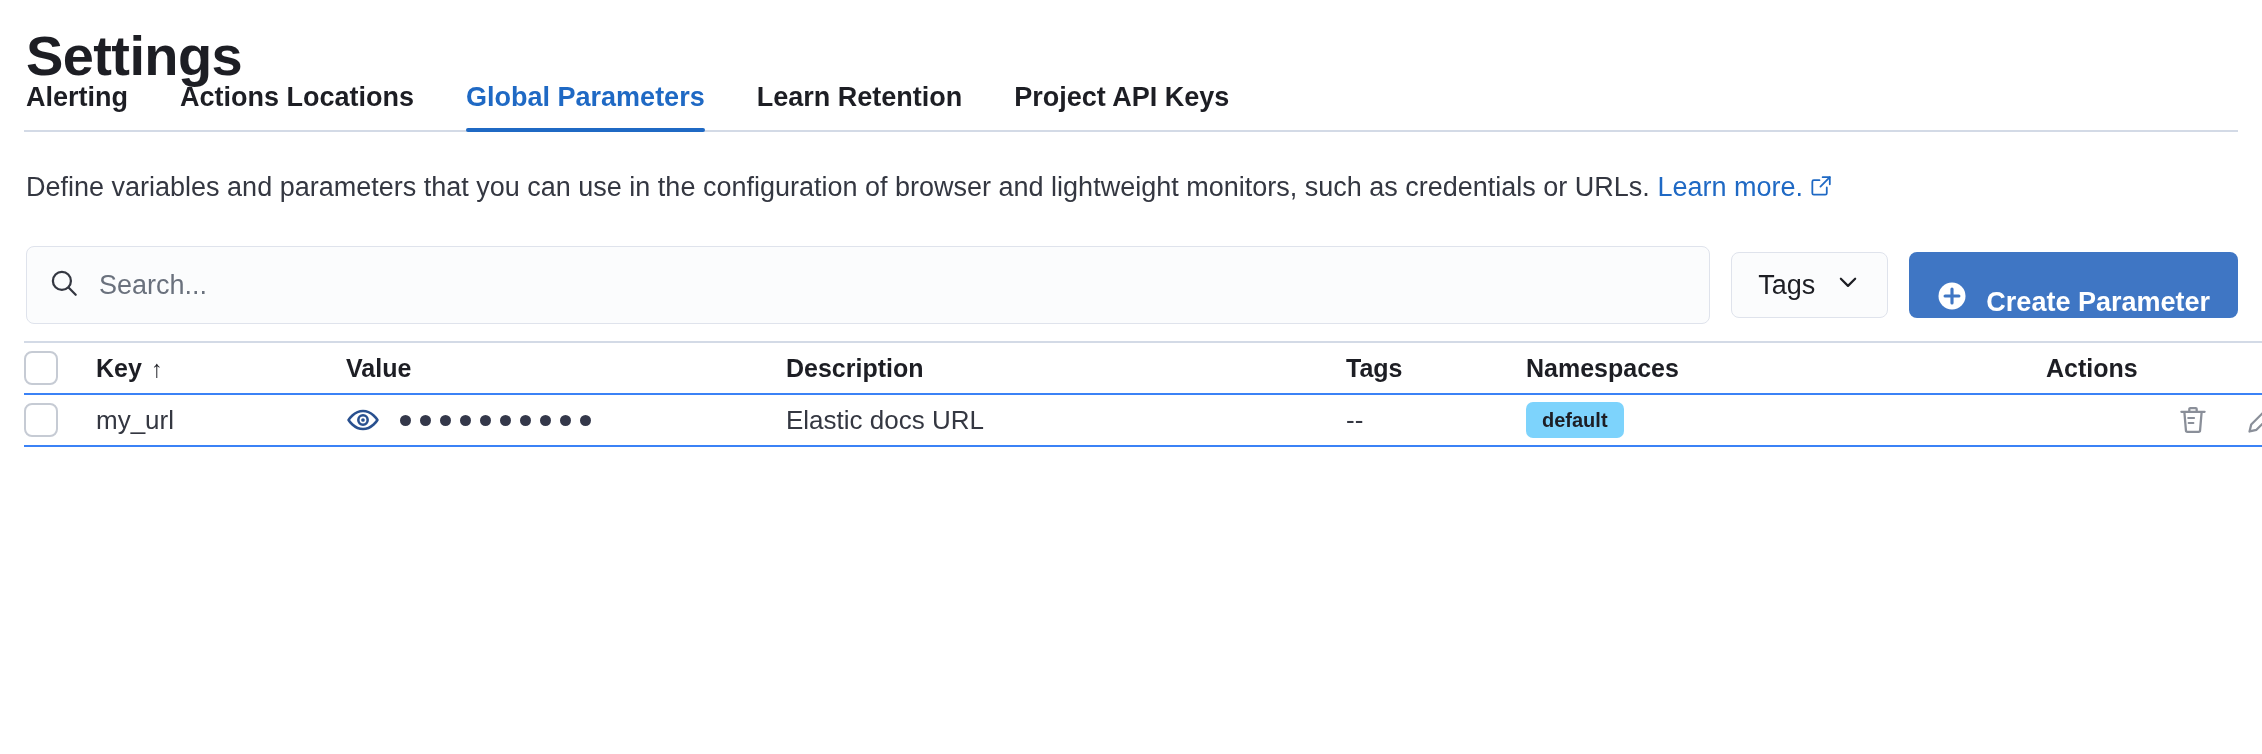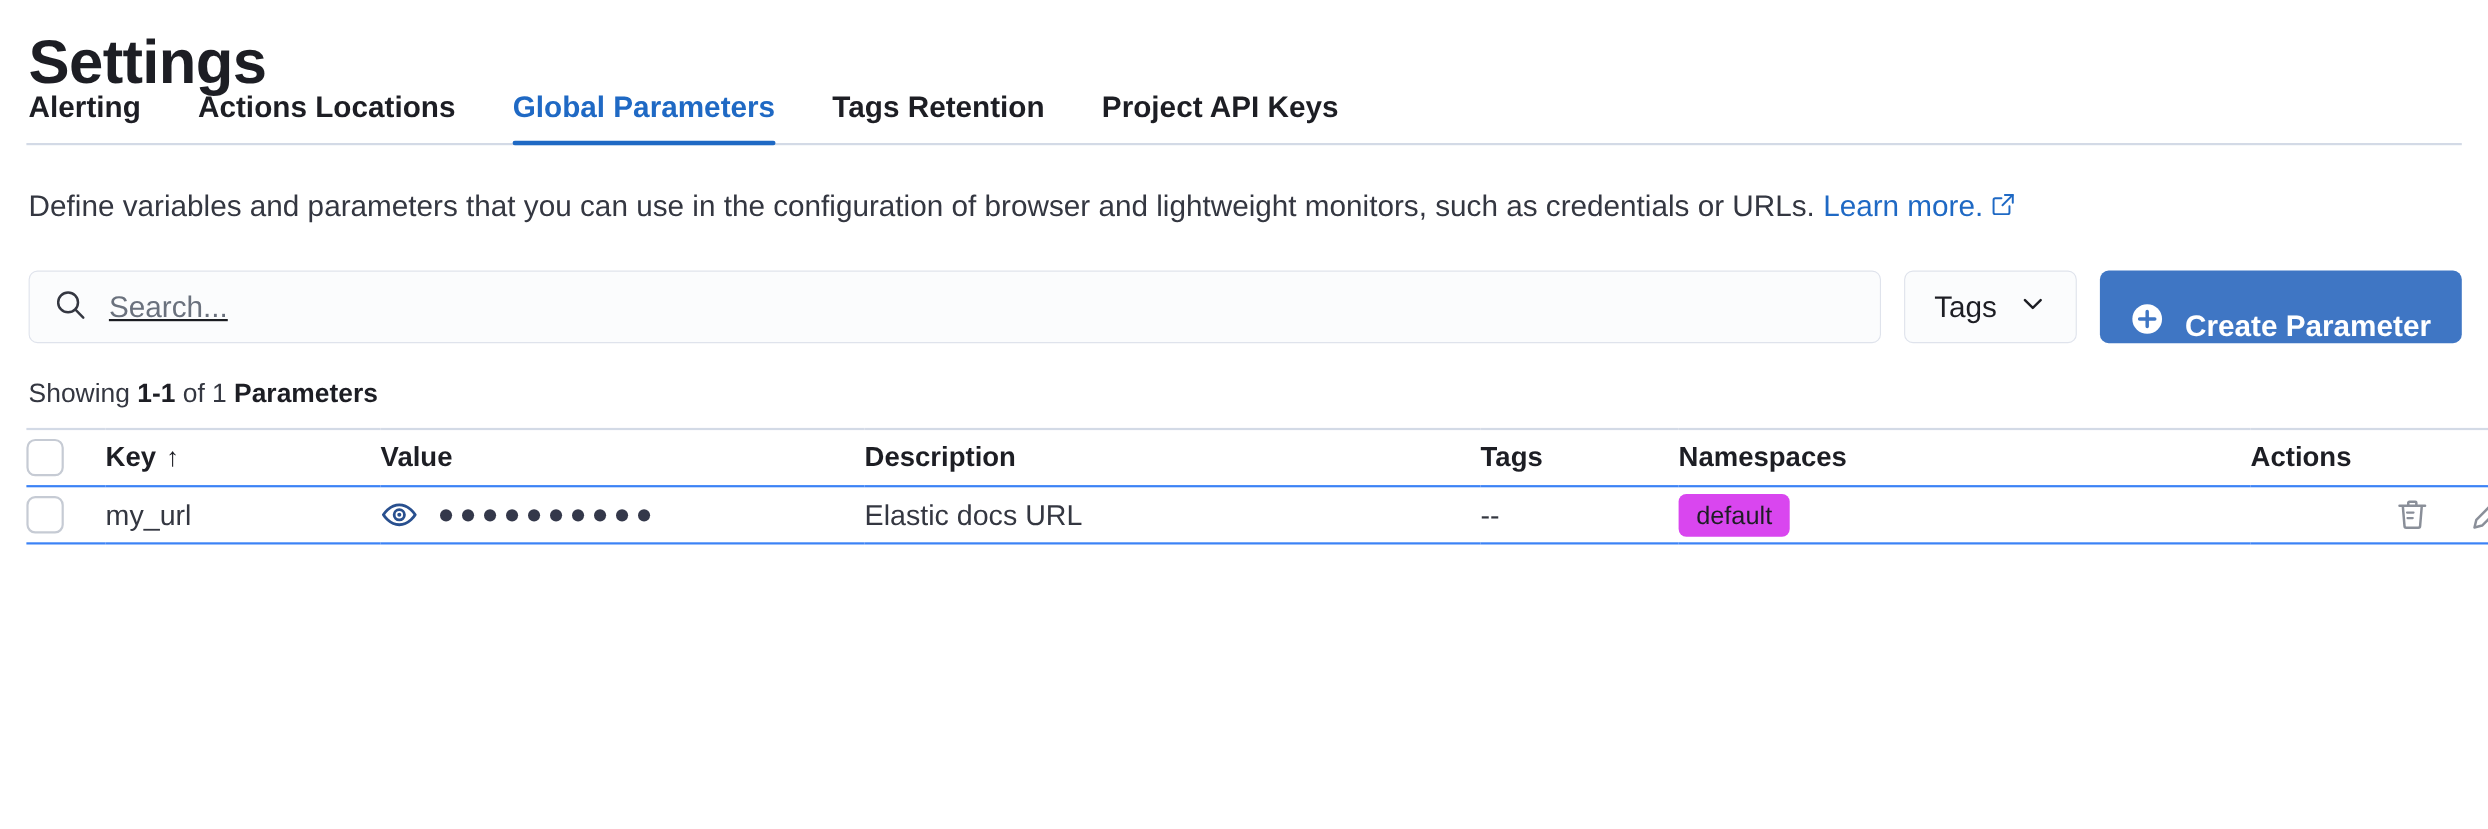--- a/index.html
+++ b/index.html
@@ -84,30 +84,29 @@
   
   .searchrow {
     display: flex;
     align-items: center;
     gap: 21px;
     margin-top: 38px;
     padding-left: 2px;
   }
   .search-box {
     flex: 1;
-    height: 66px;
+    height: 78px;
     display: flex;
     align-items: center;
     gap: 20px;
     background: #fbfcfd;
     border: 1px solid #dfe3ec;
     border-radius: 8px;
     padding: 16px 22px;
     cursor: text;
-    text-decoration: underline;
   }
   .search-box .ph {
     font-size: 27px;
     color: #6a717d;
   }
   .tags-btn {
     height: 66px;
     display: flex;
     align-items: center;
     gap: 20px;
@@ -207,24 +206,24 @@
     gap: 9px;
   }
   .dot {
     width: 11px; height: 11px;
     border-radius: 50%;
     background: #34384a;
   }
 
   .badge {
     display: inline-block;
-    background: #d946ef;
-    color: #1d1e24;
-    font-size: 23px;
-    font-weight: 400;
+    background: #7dd3fc;
+    color: #1d1e24;
+    font-size: 20px;
+    font-weight: 700;
     border-radius: 7px;
     padding: 8px 16px;
     line-height: 1;
   }
 
   .actions {
     display: flex;
     justify-content: flex-end;
     align-items: center;
     gap: 34px;
@@ -236,21 +235,21 @@
 <body>
 
 <div class="page">
 
   <h1 class="page-title">Settings</h1>
 
   <div class="tabs">
     <div class="tab">Alerting</div>
     <div class="tab">Actions Locations</div>
     <div class="tab active">Global Parameters</div>
-    <div class="tab">Tags Retention</div>
+    <div class="tab">Learn Retention</div>
     <div class="tab">Project API Keys</div>
   </div>
 
   <div class="description">
     <span>Define variables and parameters that you can use in the configuration of browser and lightweight monitors, such as credentials or URLs.</span>
     <a class="link"><span>Learn more.</span></a><span class="ext-icon"><svg width="22" height="22" viewBox="0 0 16 16" fill="none">
           <path d="M9.2 1.6h5.2v5.2" stroke="#1f69c4" stroke-width="1.3" stroke-linecap="round" stroke-linejoin="round"></path>
           <path d="M14.4 1.6L7.6 8.4" stroke="#1f69c4" stroke-width="1.3" stroke-linecap="round"></path>
           <path d="M12.2 9.1v4.1c0 .6-.5 1.1-1.1 1.1H2.8c-.6 0-1.1-.5-1.1-1.1V4.9c0-.6.5-1.1 1.1-1.1h4.1" stroke="#1f69c4" stroke-width="1.3" stroke-linecap="round" stroke-linejoin="round"></path>
         </svg></span>
@@ -282,21 +281,20 @@
         <svg width="30" height="30" viewBox="0 0 20 20">
           <circle cx="10" cy="10" r="9" fill="#ffffff"></circle>
           <path d="M10 5.4v9.2M5.4 10h9.2" stroke="#3f76c4" stroke-width="2.1" stroke-linecap="round"></path>
         </svg>
       </span>
       <span>Create Parameter</span>
     </button>
 
   </div>
 
-  <div class="showing"><span>Showing </span><b>1-1</b><span> of 1 </span><b>Parameters</b></div>
 
   <table class="tbl">
     <colgroup>
       <col class="col-check">
         <col class="col-key">
         <col class="col-value">
       <col class="col-desc">
         <col class="col-tags">
         <col class="col-ns">
         <col class="col-act">

